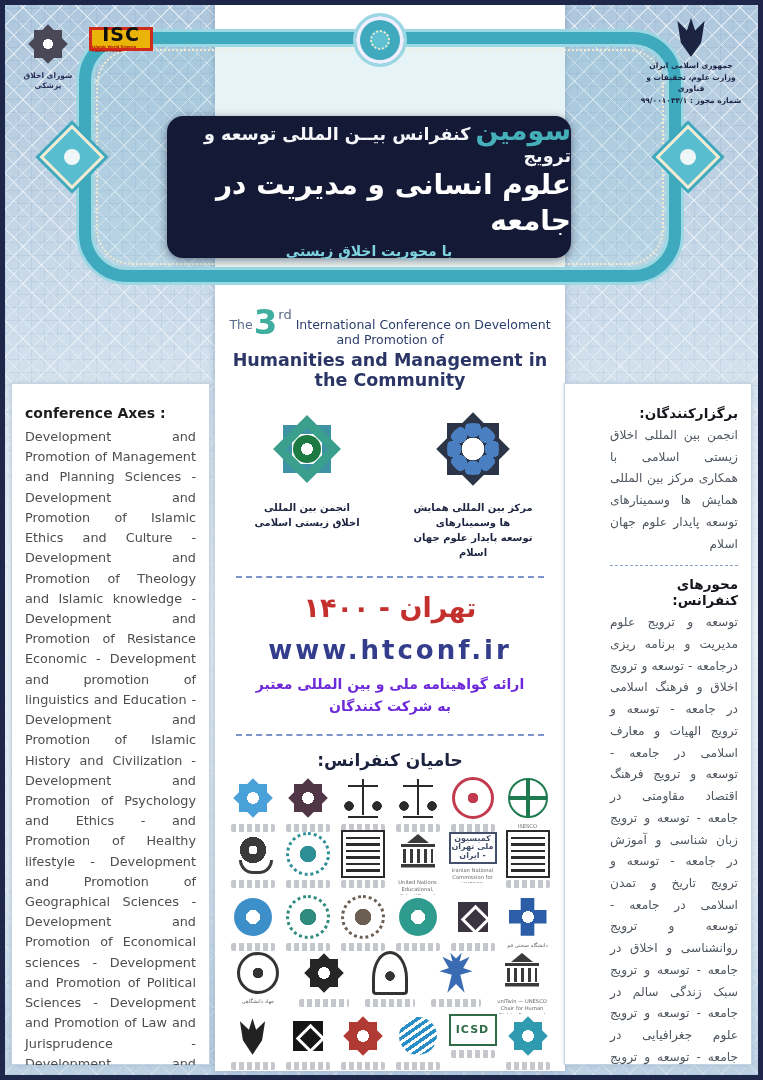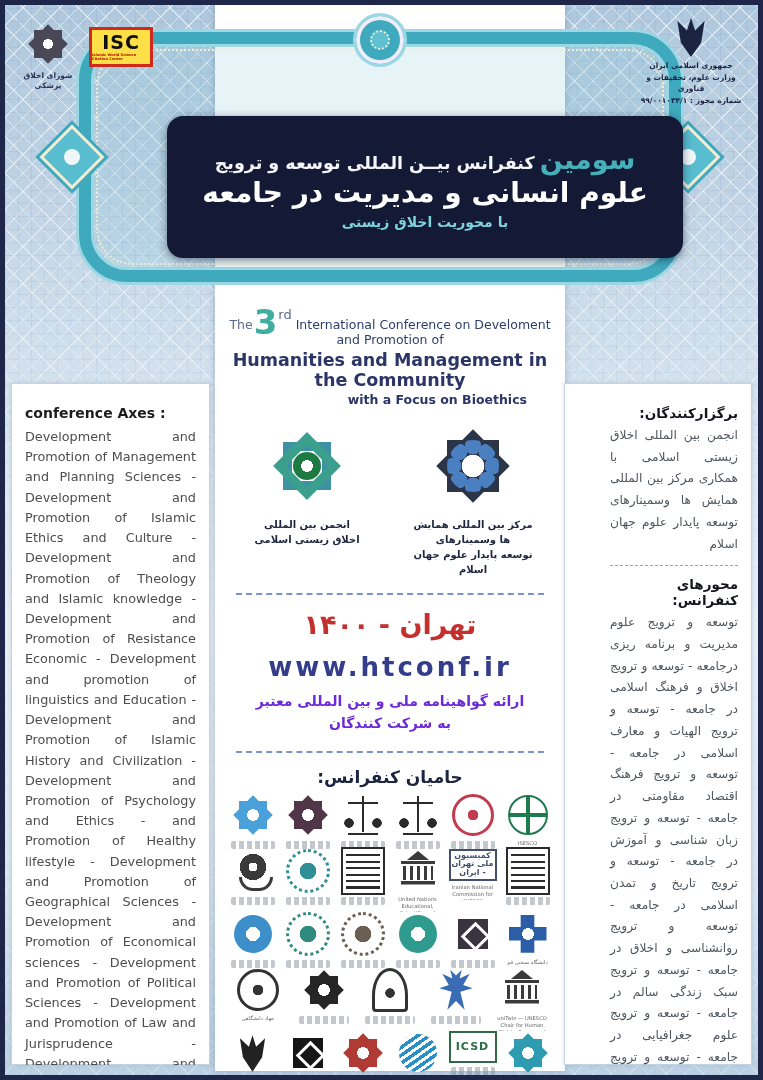--- a/index.html
+++ b/index.html
@@ -31,21 +31,21 @@
 
   
   .tl { position:absolute; left:12px; top:16px; width:190px; z-index:6; display:flex; gap:10px; }
   .rosette { width:62px; text-align:center; }
   .rosette-icon { position:relative; width:46px; height:46px; margin:0 auto; }
   .rosette-icon::before, .rosette-icon::after { content:''; position:absolute; left:9px; top:9px;
         width:28px; height:28px; background:#4a4757; }
   .rosette-icon::after { transform:rotate(45deg);
         background:radial-gradient(circle,#fff 0 5px,#4a4757 5px); }
   .rosette-cap { font-size:7.5px; font-weight:bold; color:#2b3258; margin-top:4px; line-height:1.3; }
-  .isc-box { width:64px; height:40px; margin-top:6px; background:#fde047; border:3px solid #cf2a1c;
+  .isc-box { width:64px; height:24px; margin-top:6px; background:#eab308; border:3px solid #cf2a1c;
         display:flex; flex-direction:column; align-items:center; justify-content:center; }
   .isc-box .isc-t { font-size:19px; font-weight:900; color:#101010; line-height:1; letter-spacing:1px; }
   .isc-box .isc-s { font-size:3.6px; color:#b01608; font-weight:bold; margin-top:1px; }
 
   .tr { position:absolute; right:8px; top:12px; width:118px; z-index:6; text-align:center; }
   .emblem { position:relative; width:34px; height:40px; margin:0 auto 3px; }
   .emblem::before { content:''; position:absolute; inset:0; background:#1c2444;
         clip-path:polygon(50% 100%,20% 64%,10% 10%,38% 34%,50% 2%,62% 34%,90% 10%,80% 64%); }
   .gov-lines { font-size:7.5px; font-weight:bold; color:#1c2444; line-height:1.55; direction:rtl; }
 
@@ -57,24 +57,24 @@
   .orn-crest { position:absolute; left:50%; top:-7px; transform:translateX(-50%);
         width:54px; height:54px; border-radius:50%; background:#3fa9be;
         border:3px solid #9bd8e3; box-shadow:inset 0 0 0 4px #eef; }
   .orn-crest::after { content:''; position:absolute; inset:14px; border-radius:50%;
         border:2px dotted #f2ecd2; background:#5fc0d2; }
   .orn-side { position:absolute; top:50%; width:46px; height:46px; transform:translateY(-50%) rotate(45deg);
         background:#57bdcf; border:3px solid #f2ecd2; box-shadow:0 0 0 3px #3fa9be; }
   .orn-side.l { left:-6px; } .orn-side.r { right:-6px; }
   .orn-side::after { content:''; position:absolute; inset:12px; background:#eef6f8; border-radius:50%; }
 
-  .banner { position:absolute; left:112px; top:96px; width:516px; height:142px;
+  .banner { position:absolute; left:112px; top:96px; width:404px; height:142px;
         background:#141a36; border-radius:16px; box-shadow:0 2px 8px rgba(10,15,40,.5);
         display:flex; flex-direction:column; align-items:center; justify-content:center;
-        direction:rtl; text-align:center; z-index:6; }
+        direction:rtl; text-align:right; z-index:6; }
   .bn1 { line-height:1.15; }
   .bn1 .hl  { font-size:27px; font-weight:900; }
   .bn1 .rst { font-size:17.5px; font-weight:bold; color:#f4f6fa; }
   .bn2 { font-size:28px; font-weight:900; color:#ffffff; line-height:1.3; }
   .bn3 { font-size:14px; font-weight:bold; margin-top:3px; }
 
   
   .center-col { position:absolute; left:210px; width:350px; top:293px; bottom:8px; z-index:4;
         display:flex; flex-direction:column; align-items:center; }
 
@@ -244,21 +244,20 @@
   </div>
 
   <div class="center-col">
 
     <div class="title-en">
       <div class="t-line1">
         <span class="the">The</span><span class="big3">3</span><span class="rd">rd</span>
         <span>International Conference on Develoment and Promotion of</span>
       </div>
       <div class="t-line2">Humanities and Management in the Community</div>
-      <div class="t-line3">with a Focus on Bioethics</div>
     </div>
 
     <div class="pair">
       <div class="pair-item">
         <div class="pair-icon">
           <div class="knot-a"></div>
             <div class="knot-b"></div>
             <div class="knot-c"></div>
         </div>
         <div class="pair-cap">

